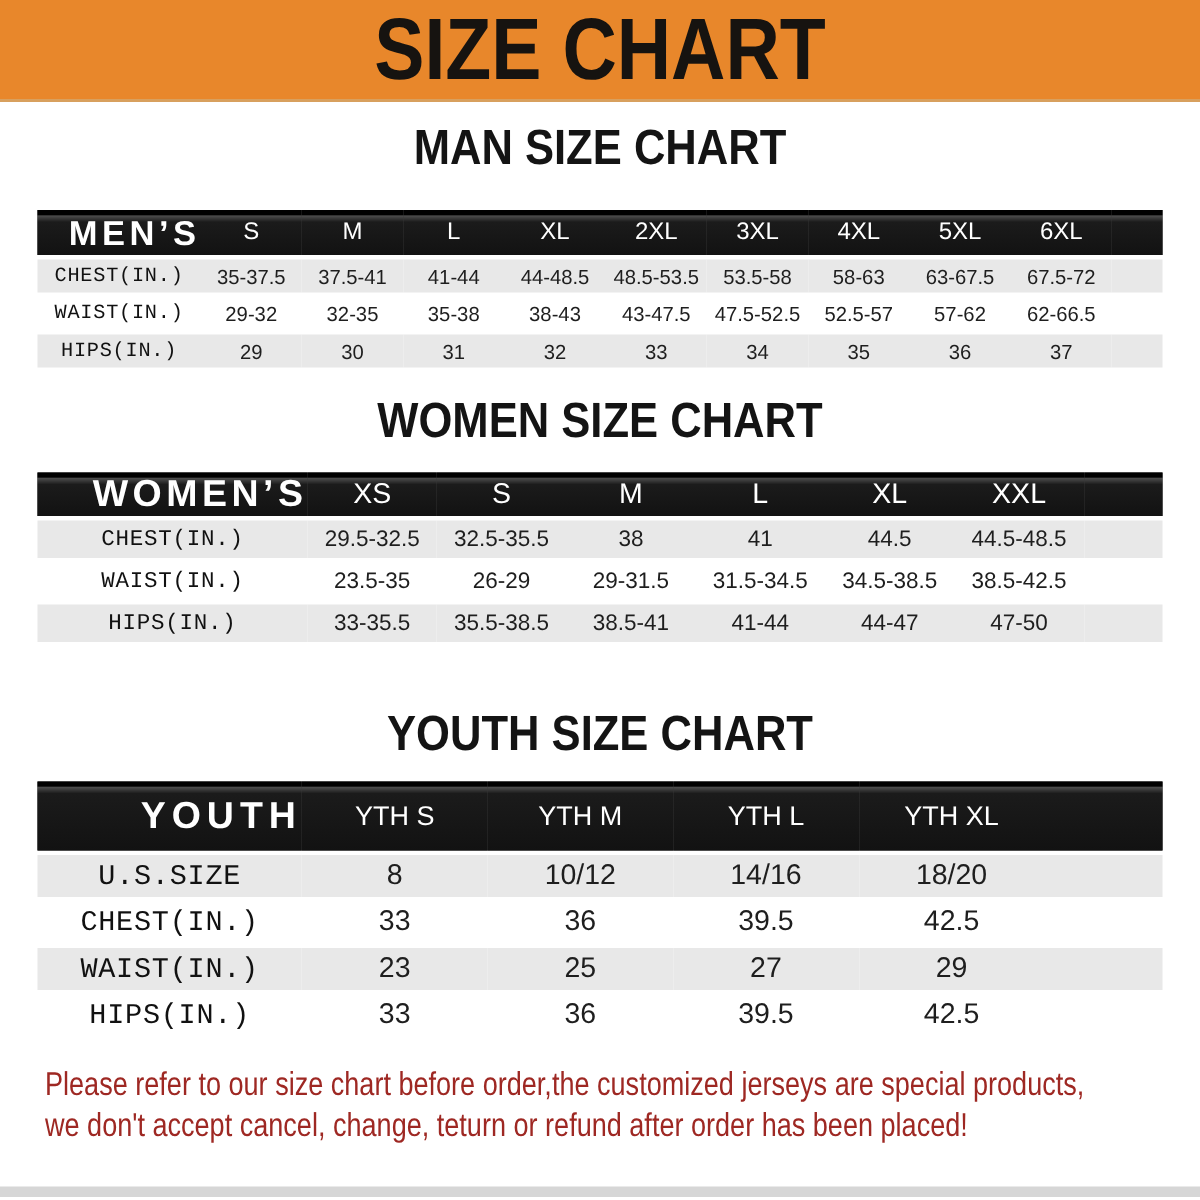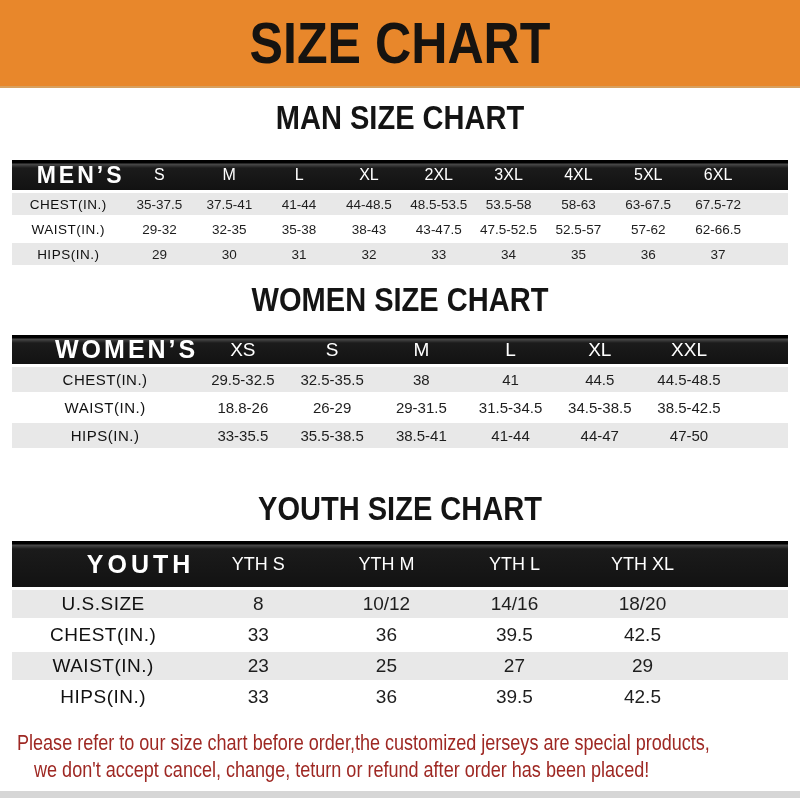--- a/index.html
+++ b/index.html
@@ -7,39 +7,39 @@
   .page {
     position: relative;
     width: 800px;
     height: 800px;
     background: #ffffff;
     overflow: hidden;
     font-family: "Liberation Sans", sans-serif;
   }
   
   .banner {
-    height: 88px;
+    height: 68px;
     width: 100%;
     background: var(--banner-bg, #E8872B);
     border-bottom: 2px solid #d8a05e;
     display: flex;
     align-items: center;
     justify-content: center;
   }
   .banner h1 {
     color: var(--banner-fg, #161310);
     font-size: 57px;
     font-weight: 800;
     letter-spacing: 0px;
     transform: scale(0.88, 1.02);
     line-height: 70px;
     white-space: nowrap;
   }
   
-  main { padding: 0 12px; }
+  main { padding: 0 25px; }
   .sec-heading {
     text-align: center;
     color: #141414;
     font-size: 33px;
     font-weight: 800;
     line-height: 30px;
     transform: scaleX(0.88);
     white-space: nowrap;
   }
   .sec-men   .sec-heading { margin-top: 15px; }
@@ -72,21 +72,21 @@
     white-space: nowrap;
   }
   .size-table td {
     text-align: center;
     vertical-align: middle;
     color: #1e1e1e;
     background: #ffffff;
     white-space: nowrap;
   }
   .size-table tbody tr:nth-child(odd) td { background: var(--stripe, #E8E8E8); }
-  .size-table td.rowlabel { color: #111111; letter-spacing: 0.5px; }
+  .size-table td.rowlabel { color: #111111; letter-spacing: 0.5px; font-family: Liberation Mono, monospace; }
 
   
   #table-men th { height: 30px; font-size: 16px; }
   #table-men th.corner { font-size: 23px; letter-spacing: 3px; }
   #table-men td { height: 22px; font-size: 13.5px; }
   #table-men .col-label  { width: 14.5%; }
   #table-men .col-data   { width: 9%; }
   #table-men .col-filler { width: 4.5%; }
 
   
@@ -239,21 +239,21 @@
               <td>29.5-32.5</td>
               <td>32.5-35.5</td>
               <td>38</td>
               <td>41</td>
               <td>44.5</td>
               <td>44.5-48.5</td>
               <td></td>
             </tr>
             <tr>
               <td class="rowlabel">WAIST(IN.)</td>
-              <td>18.8-26</td>
+              <td>23.5-35</td>
               <td>26-29</td>
               <td>29-31.5</td>
               <td>31.5-34.5</td>
               <td>34.5-38.5</td>
               <td>38.5-42.5</td>
               <td></td>
             </tr>
             <tr>
               <td class="rowlabel">HIPS(IN.)</td>
               <td>33-35.5</td>

